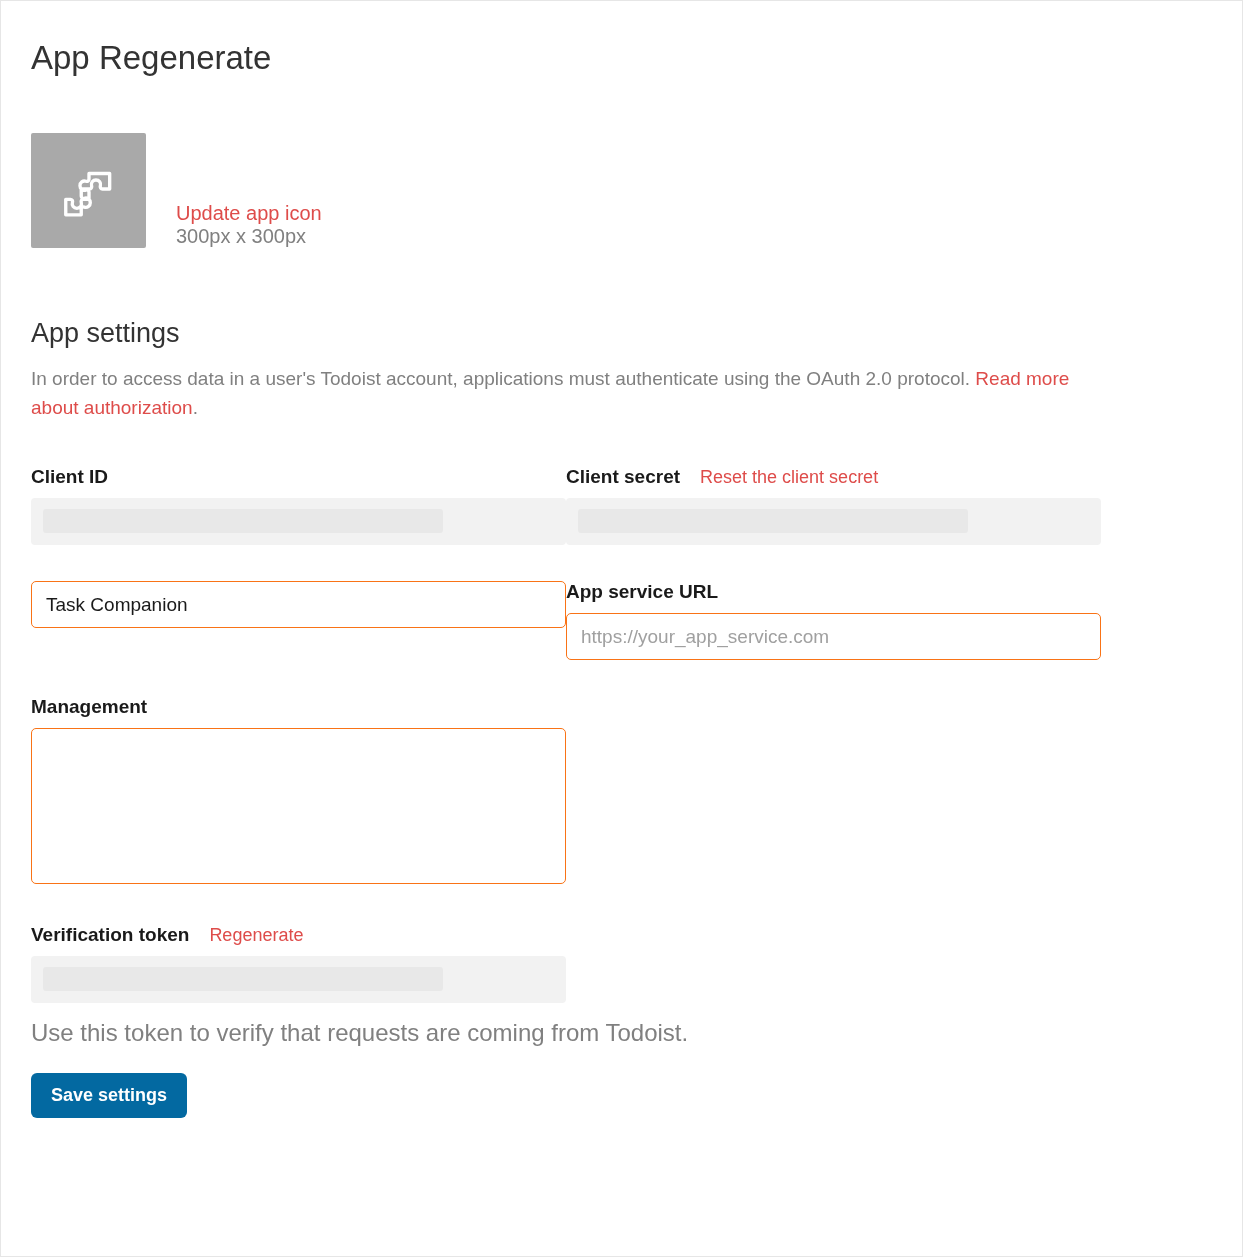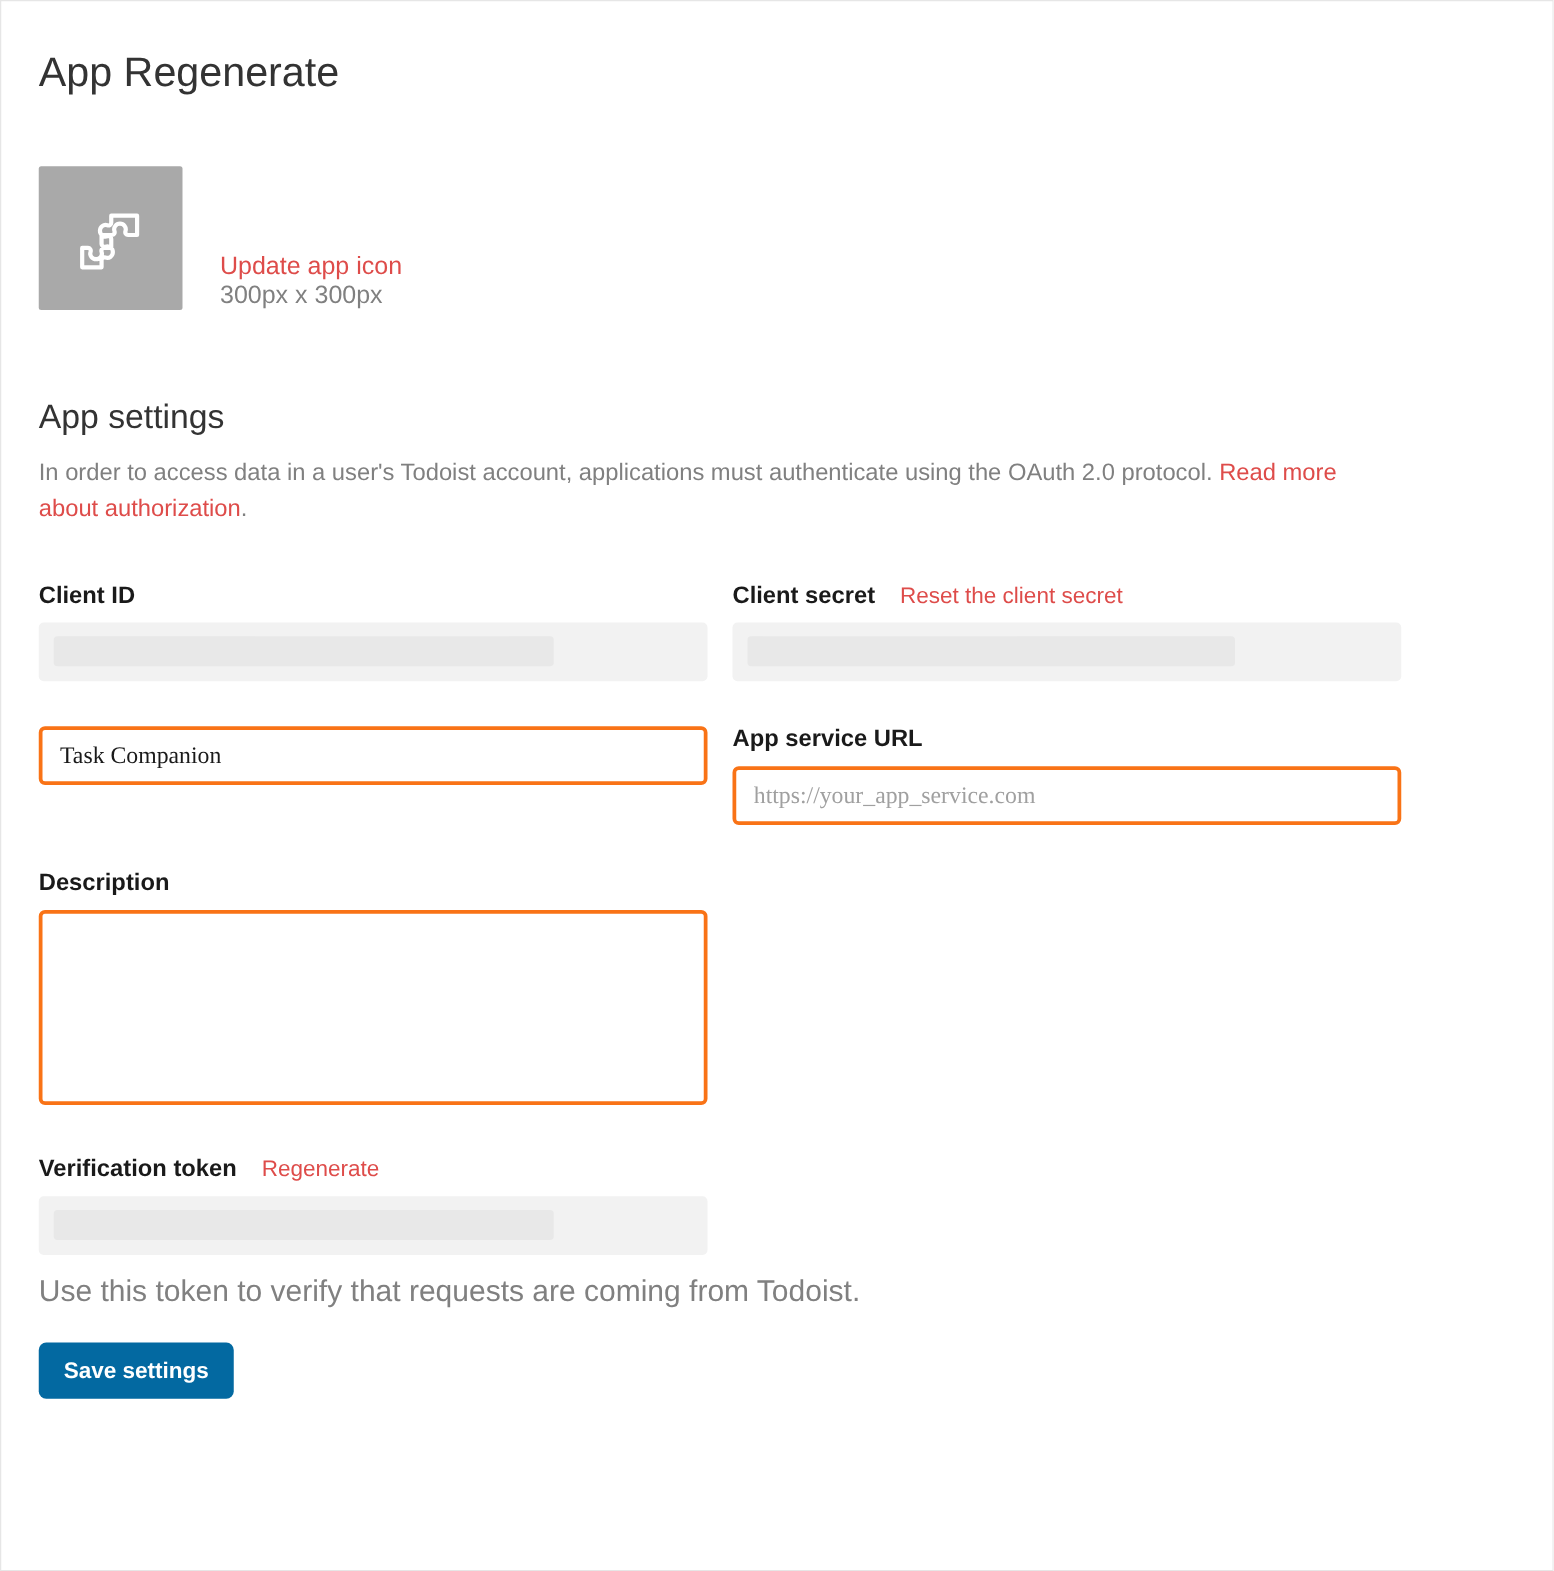--- a/index.html
+++ b/index.html
@@ -58,21 +58,20 @@
   .intro {
     font-size: 19px;
     color: #808080;
     line-height: 1.5;
     max-width: 1070px;
     margin: 0 0 44px 0;
   }
   .intro .link { font-size: 19px; }
   .row {
     display: flex;
-    gap: 20px;
     margin-bottom: 36px;
   }
   .col {
     width: 535px;
   }
   .label-row {
     display: flex;
     align-items: baseline;
     gap: 20px;
     margin-bottom: 10px;
@@ -100,24 +99,24 @@
     top: 11px;
     height: 24px;
     background: #e8e8e8;
     border-radius: 3px;
   }
   .redact.w1 { width: 400px; }
   .redact.w2 { width: 390px; }
   .redact.w3 { width: 400px; }
   input.text, textarea.text {
     width: 100%;
-    border: 3px solid #f97316;
+    border: 1px solid #f97316;
     border-radius: 5px;
     font-size: 19px;
-    font-family: Liberation Serif, serif;
+    font-family: Liberation Sans, sans-serif;
     color: #1a1a1a;
     background: #fff;
   }
   input.text { height: 47px; padding: 0 14px; }
   input.text::placeholder { color: #a0a0a0; }
   textarea.text { height: 156px; padding: 12px 14px; resize: none; }
   .helper {
     color: #808080;
     font-size: 24px;
     margin-top: 16px;
@@ -195,21 +194,21 @@
         <label class="fld">App service URL</label>
       </div>
       <input type="text" class="text" placeholder="https://your_app_service.com" style="">
     </div>
   </div>
 
   
   <div class="row">
     <div class="col">
       <div class="label-row">
-        <label class="fld">Description</label>
+        <label class="fld">Management</label>
       </div>
       <textarea class="text" style=""></textarea>
     </div>
   </div>
 
   
   <div style="margin-bottom:0">
     <div class="label-row">
       <label class="fld">Verification token</label>
       <span class="link-sm">Regenerate</span>

